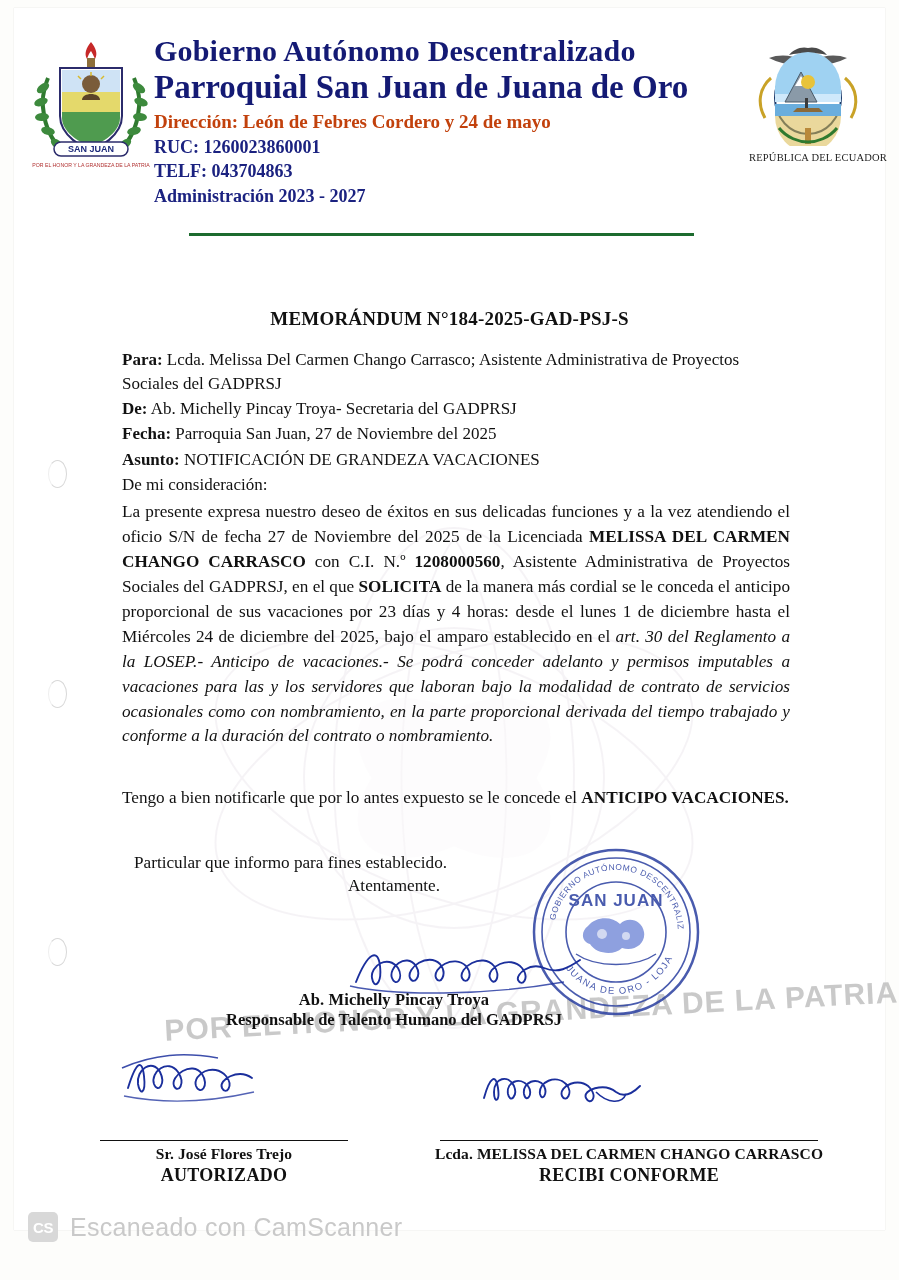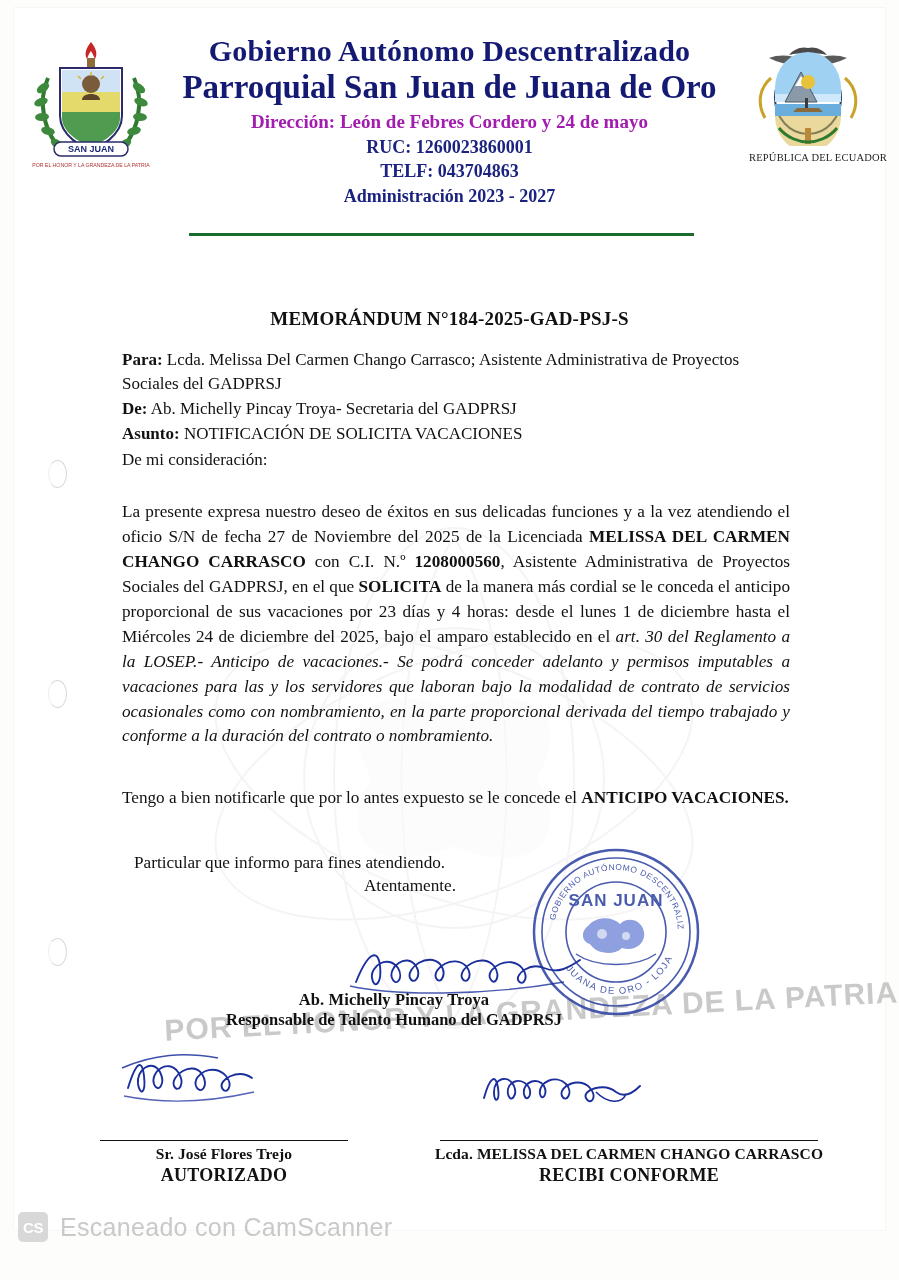--- a/index.html
+++ b/index.html
@@ -77,21 +77,20 @@
     letter-spacing: .2px;
     margin-top: 2px;
     white-space: nowrap;
   }
 
   .head-text {
     position: absolute;
     left: 140px;
     right: 140px;
     top: 4px;
-    text-align: center;
     color: #12186b;
   }
   .head-line1 {
     font-family: "Liberation Serif", serif;
     font-weight: bold;
     font-size: 30px;
     letter-spacing: .2px;
     line-height: 1.12;
     color: #141a74;
   }
@@ -100,21 +99,21 @@
     font-weight: bold;
     font-size: 33px;
     line-height: 1.16;
     color: #141a74;
   }
   .head-line3 {
     font-family: "Liberation Serif", serif;
     font-weight: bold;
     font-size: 19px;
     line-height: 1.35;
-    color: #a21caf;
+    color: #c2410c;
     margin-top: 3px;
   }
   .head-line4, .head-line5 {
     font-family: "Liberation Serif", serif;
     font-weight: bold;
     font-size: 18px;
     line-height: 1.35;
     color: #1b2280;
   }
   .head-line6 {
@@ -169,21 +168,21 @@
   }
   .body-text p { margin: 0 0 14px 0; }
   .body-text .b { font-weight: bold; }
   .body-text .law {
     font-style: italic;
   }
 
   .p2 { position: absolute; left: 108px; top: 778px; width: 668px; font-size: 17.2px; line-height: 1.45; text-align: justify; }
   .p2 .b { font-weight: bold; }
   .p3 { position: absolute; left: 120px; top: 843px; width: 640px; font-size: 17.2px; line-height: 1.45; }
-  .p4 { position: absolute; left: 16px; top: 868px; width: 760px; text-align: center; font-size: 17.2px; }
+  .p4 { position: absolute; left: 0; top: 868px; width: 760px; text-align: center; font-size: 17.2px; }
 
   
   .sig-main {
     position: absolute;
     left: 0;
     top: 982px;
     width: 760px;
     text-align: center;
   }
   .sig-main .name {
@@ -265,21 +264,21 @@
     color: #b8b8b8;
     opacity: .75;
     transform: rotate(-3deg);
     pointer-events: none;
     white-space: nowrap;
   }
 
   
   .cs {
     position: absolute;
-    left: 18px;
+    left: 28px;
     top: 1212px;
     display: flex;
     align-items: center;
     gap: 12px;
   }
   .cs-badge {
     width: 30px;
     height: 30px;
     border-radius: 5px;
     background: #d8d8d8;
@@ -416,33 +415,37 @@
     <div class="meta">
       <p>
         <span class="lbl">Para:</span>
         <span>Lcda. Melissa Del Carmen Chango Carrasco; Asistente Administrativa de Proyectos Sociales del  GADPRSJ</span>
       </p>
       <p>
         <span class="lbl">De:</span>
         <span>Ab. Michelly Pincay Troya- Secretaria del GADPRSJ</span>
       </p>
       <p>
+        <span class="lbl">Fecha:</span>
+        <span>Parroquia San Juan, 27 de Noviembre del 2025</span>
+      </p>
+      <p>
         <span class="lbl">Asunto:</span>
-        <span>NOTIFICACIÓN DE SOLICITA VACACIONES</span>
+        <span>NOTIFICACIÓN DE GRANDEZA VACACIONES</span>
       </p>
       <p>De mi consideración:</p>
     </div>
 
     <div class="body-text">
       <p><span>La presente expresa nuestro deseo de éxitos en sus delicadas funciones y a la vez atendiendo el oficio S/N de fecha 27 de Noviembre del 2025 de la Licenciada </span><span class="b">MELISSA DEL CARMEN CHANGO CARRASCO</span><span> con C.I. N.º </span><span class="b">1208000560</span><span>, Asistente Administrativa de Proyectos Sociales del  GADPRSJ, en el que </span><span class="b">SOLICITA</span><span> de la manera más cordial se le conceda el anticipo proporcional de sus vacaciones por 23 días y 4 horas: desde el lunes 1 de diciembre hasta el Miércoles 24 de diciembre del 2025, bajo el amparo establecido en el </span><span class="law">art. 30 del Reglamento a la LOSEP.- Anticipo de vacaciones.- Se podrá conceder adelanto y permisos imputables a vacaciones para las y los servidores que laboran bajo la modalidad de contrato de servicios ocasionales como con nombramiento, en la parte proporcional derivada del tiempo trabajado y conforme a la duración del contrato o nombramiento.</span></p>
     </div>
 
     <div class="p2"><span>Tengo a bien notificarle que por lo antes expuesto se le concede el </span><span class="b">ANTICIPO VACACIONES.</span></div>
 
-    <div class="p3">Particular que informo para fines atendiendo.</div>
+    <div class="p3">Particular que informo para fines establecido.</div>
     <div class="p4">Atentamente.</div>
 
     <svg class="seal" viewBox="0 0 172 172">
       <g stroke="#2a3fa0" fill="none">
         <circle cx="86" cy="86" r="82" stroke-width="2.5"></circle>
         <circle cx="86" cy="86" r="74" stroke-width="1.6"></circle>
         <circle cx="86" cy="86" r="50" stroke-width="1.6"></circle>
       </g>
       <defs>
         <path id="arcTop" d="M86,16 m-62,70 a62,62 0 1,1 124,0"></path>

